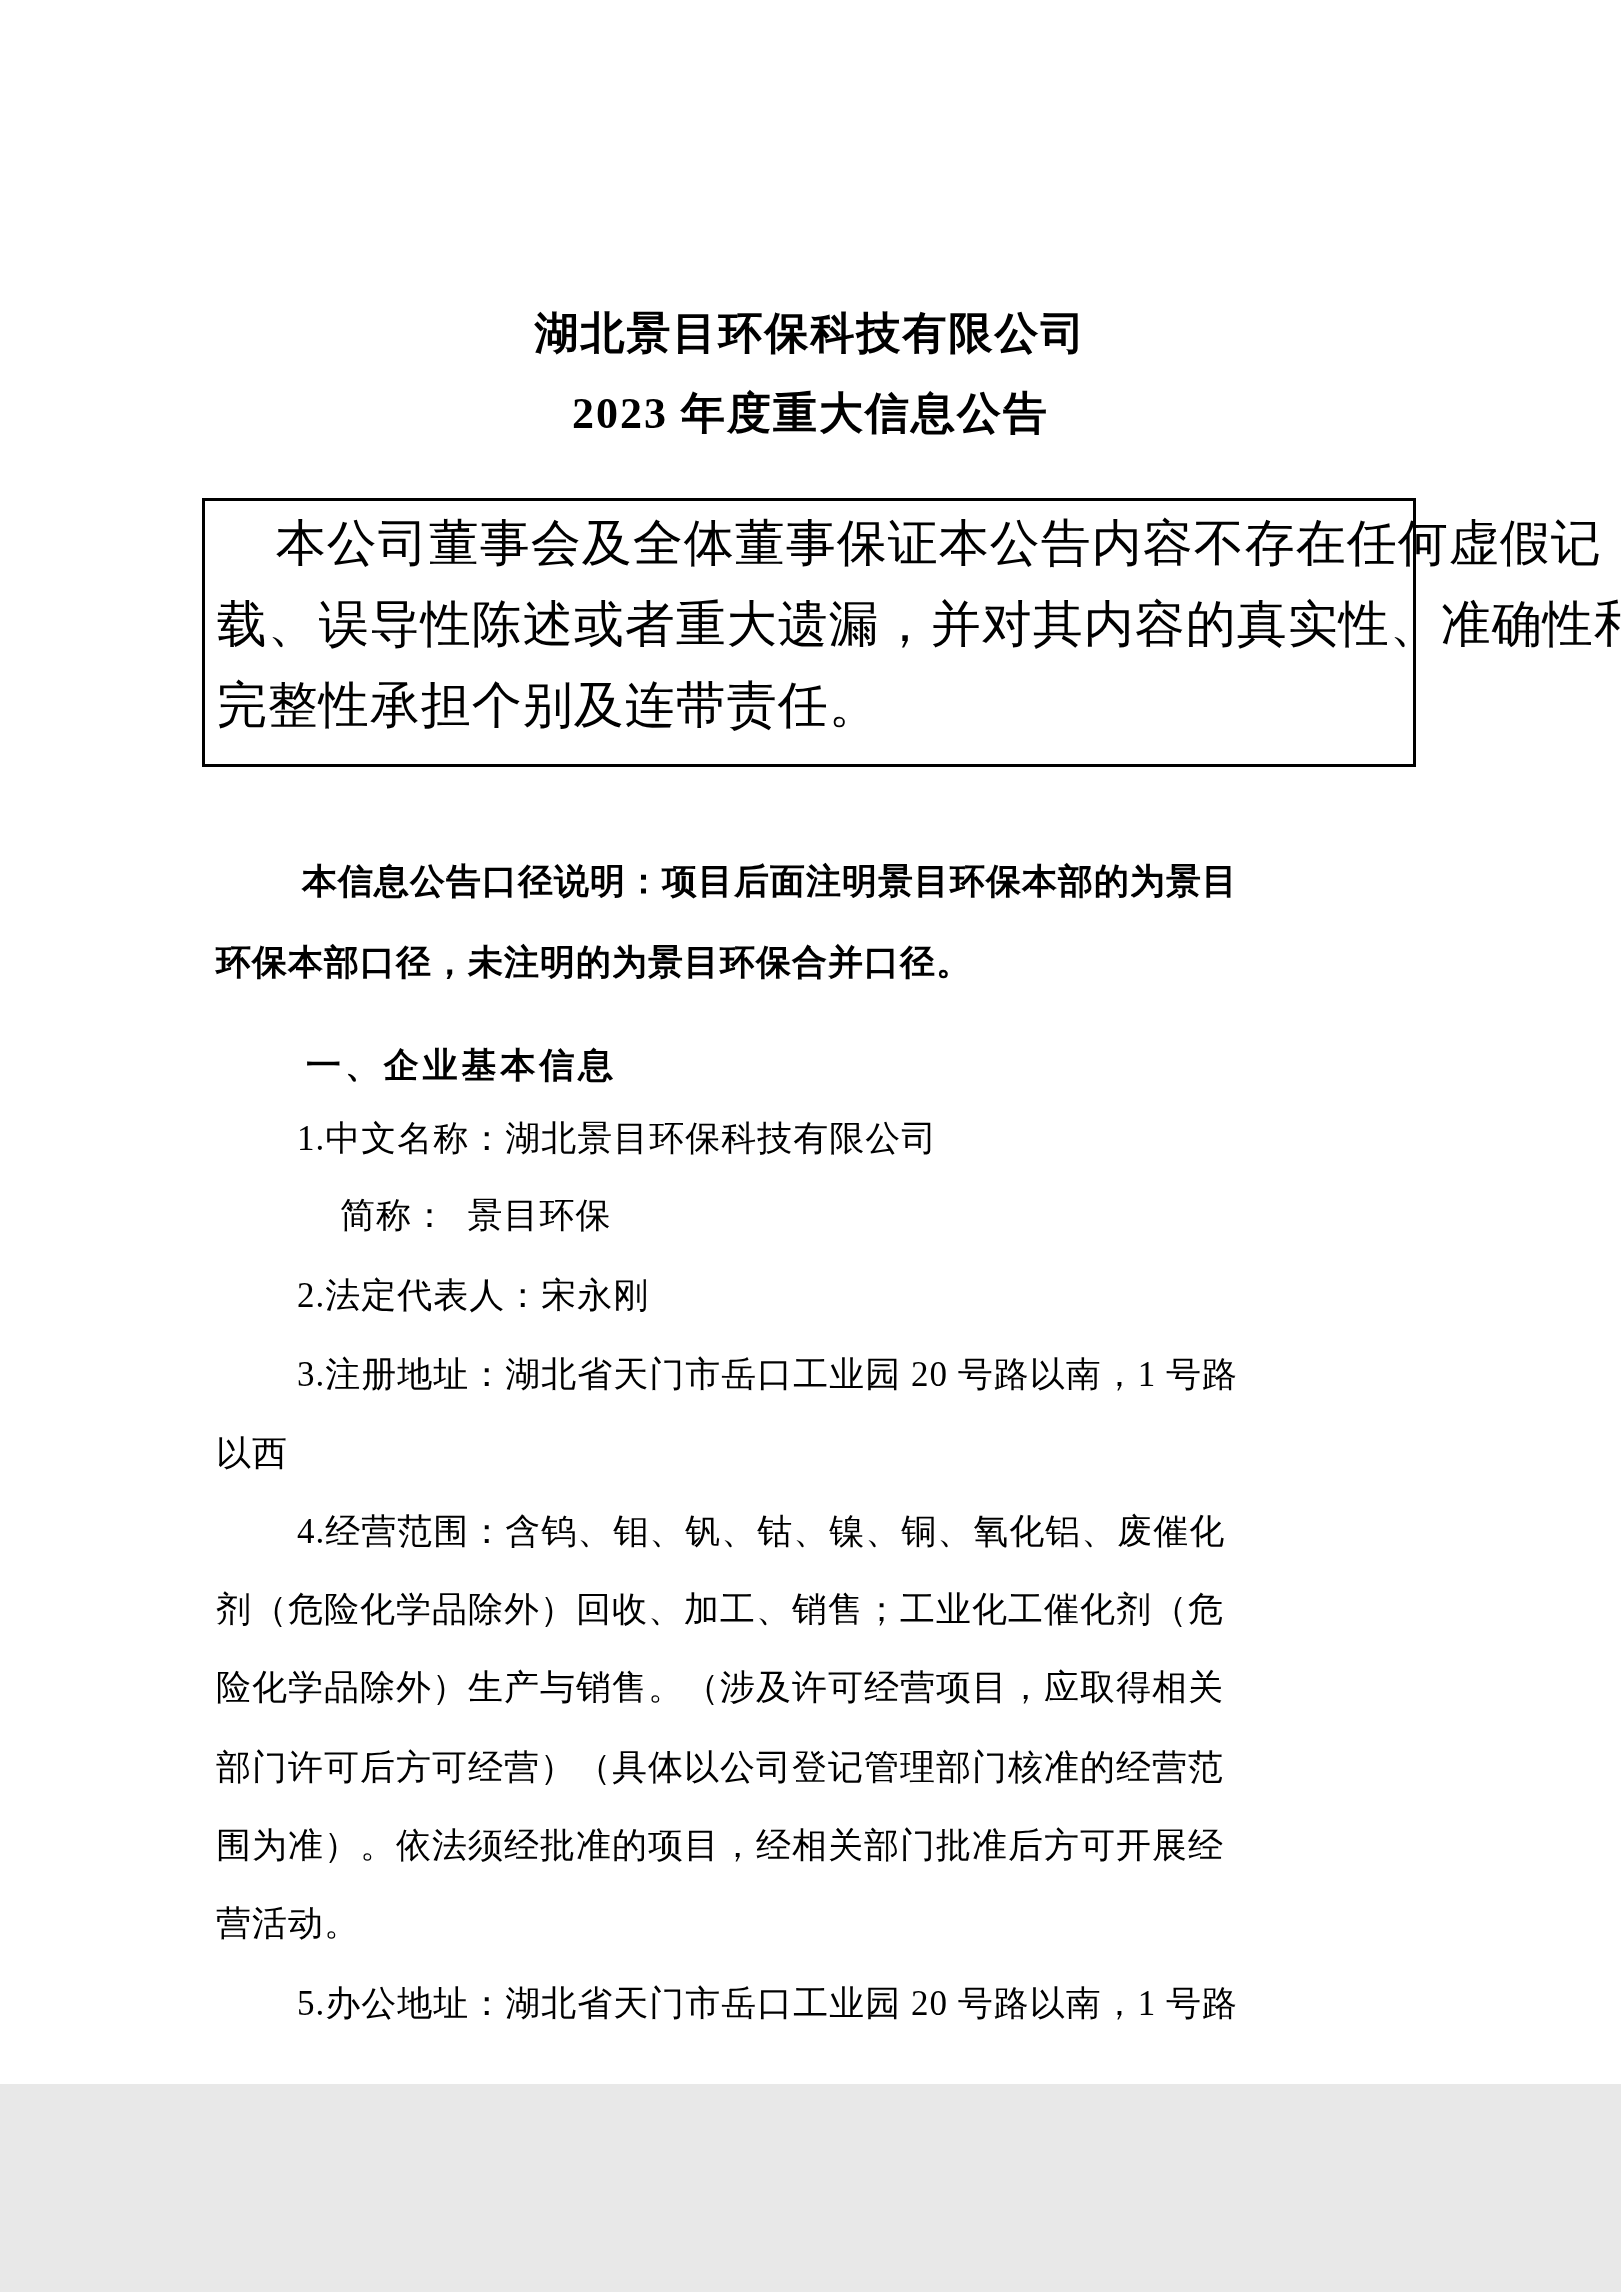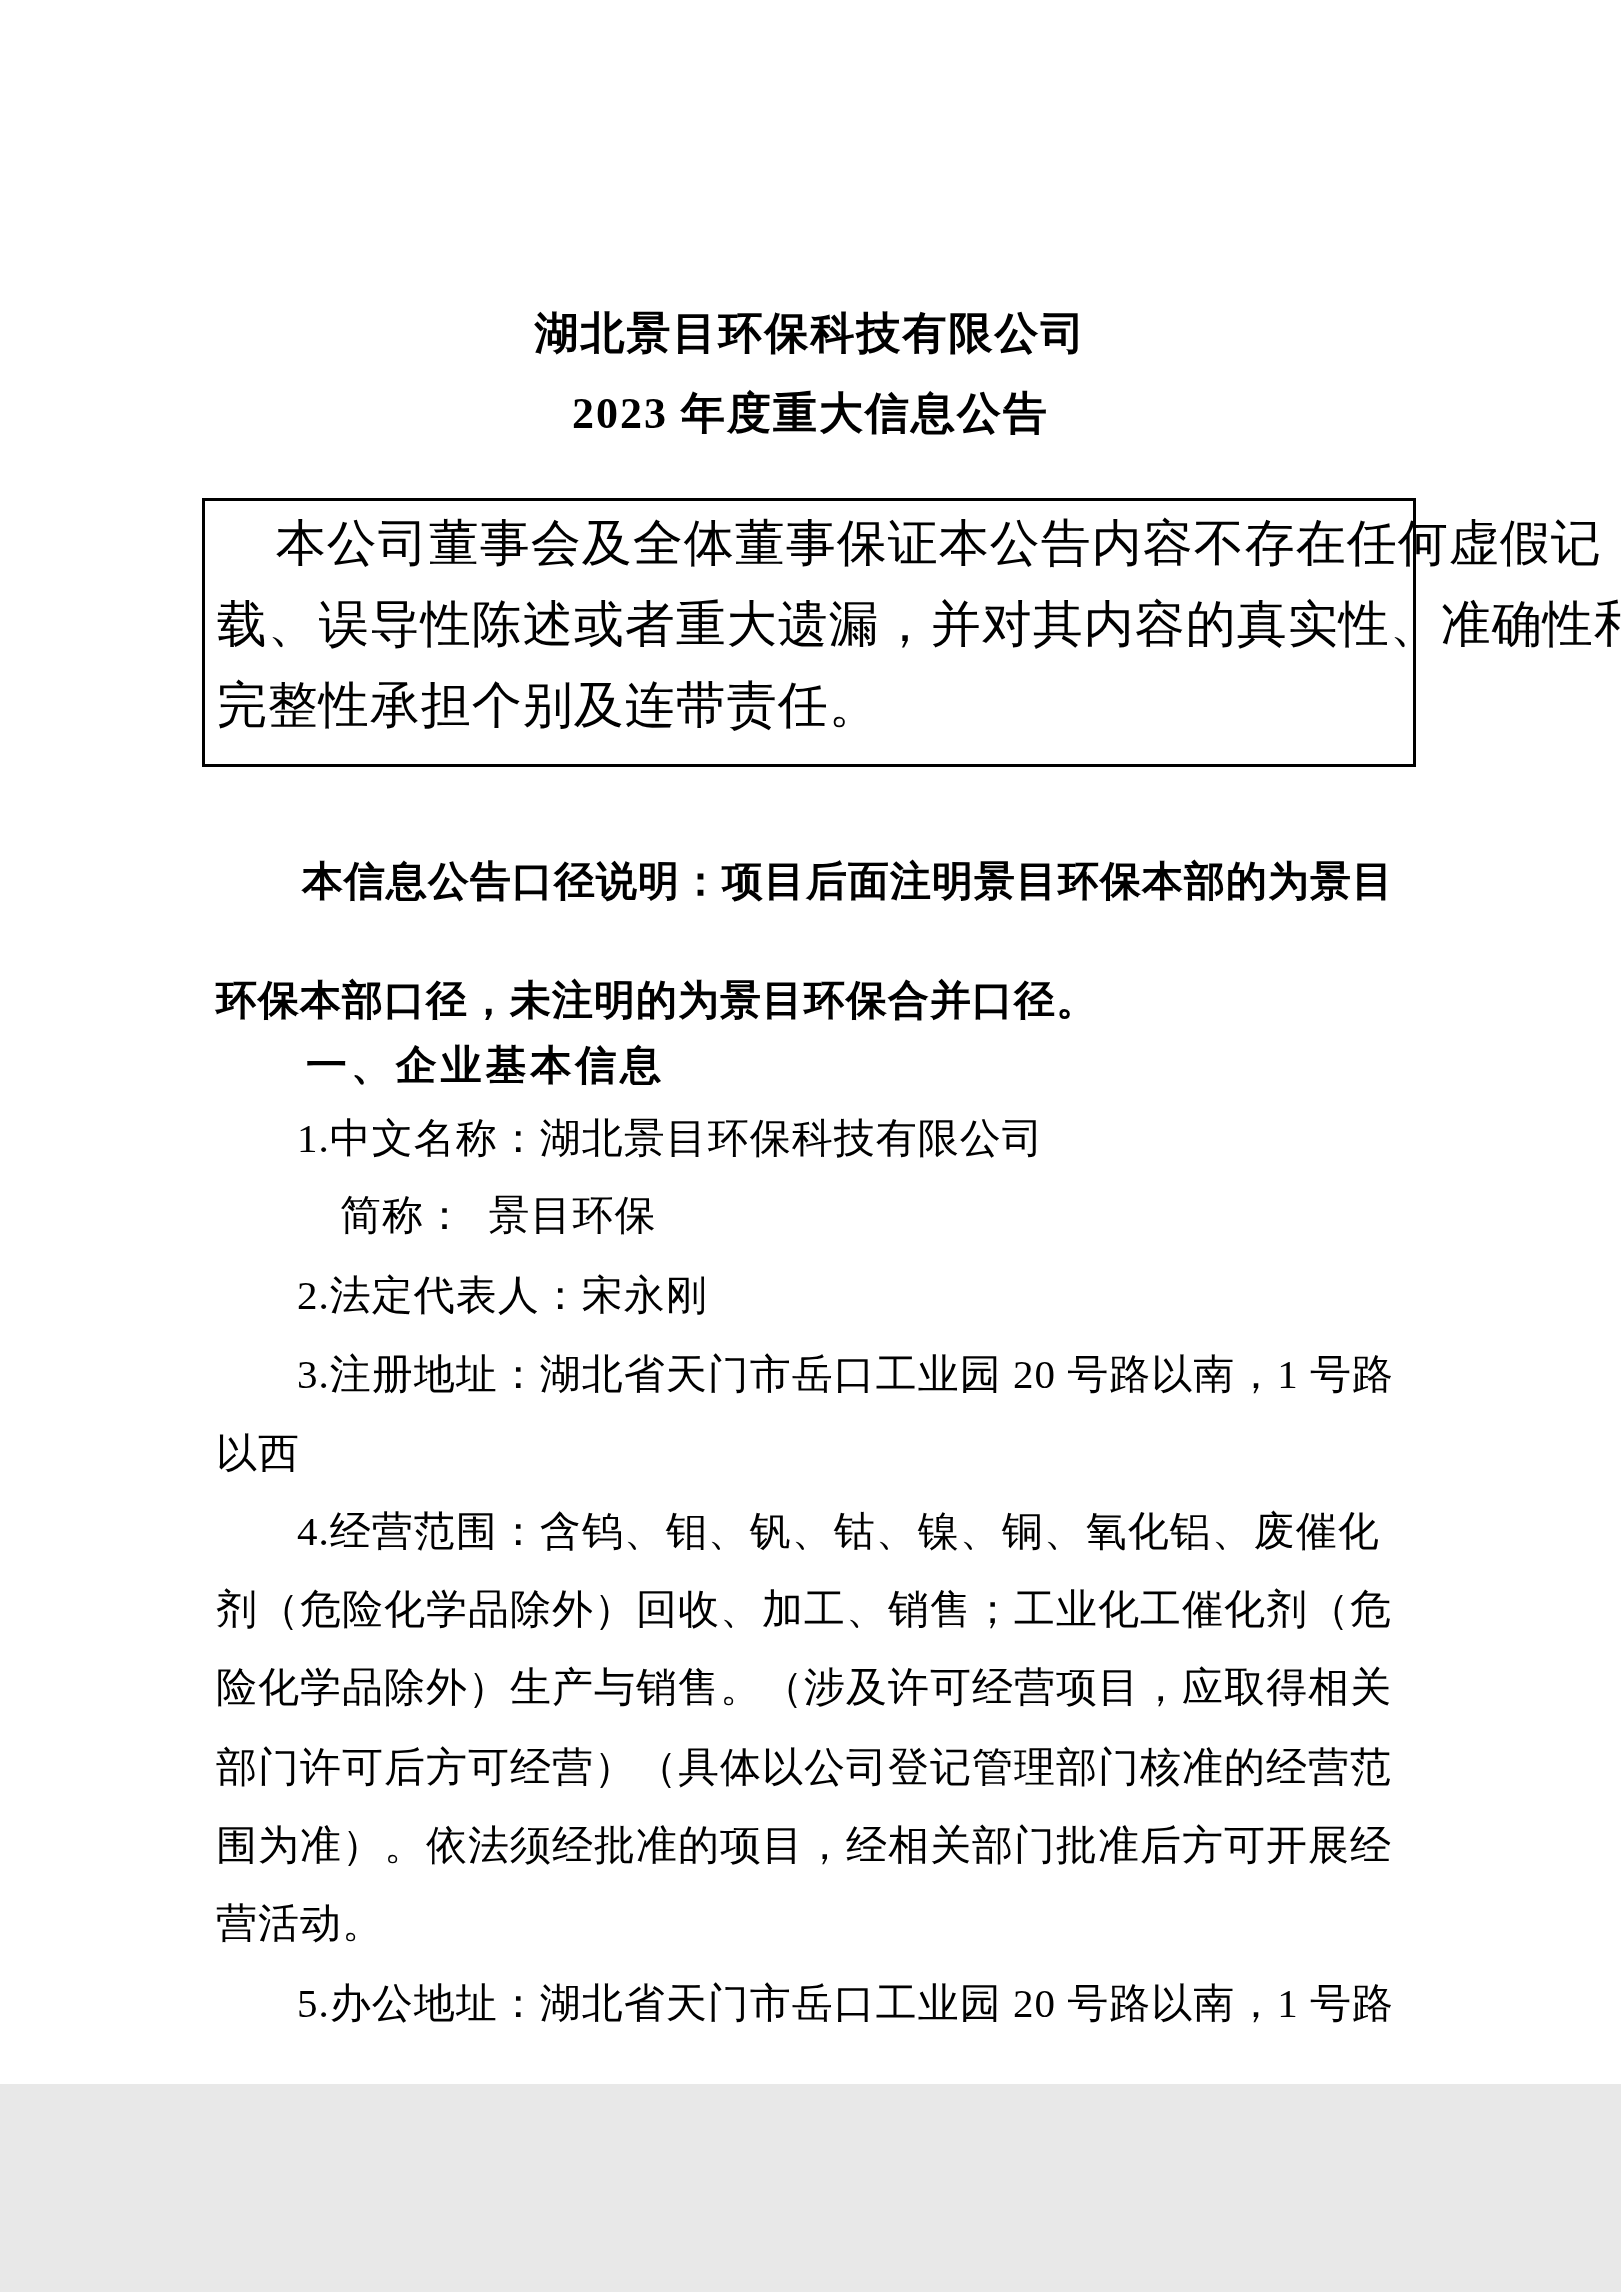--- a/index.html
+++ b/index.html
@@ -9,21 +9,21 @@
     height: 2084px;
     margin: 0 auto;
     background: #ffffff;
     font-family: "Liberation Serif", "DejaVu Serif", serif;
     color: #000000;
     overflow: hidden;
   }
   .line {
     position: absolute;
     left: 216px;
-    font-size: 41px;
+    font-size: 35px;
     line-height: 55px;
     white-space: pre;
     letter-spacing: 1px;
   }
   .center {
     left: 0;
     width: 100%;
     text-align: center;
     font-weight: 700;
     font-size: 44px;
@@ -60,21 +60,21 @@
   <div class="line center" style="top:386px">2023 年度重大信息公告</div>
 
   <div class="disclaimer-box">
     <div class="bline first">本公司董事会及全体董事保证本公告内容不存在任何虚假记</div>
     <div class="bline">载、误导性陈述或者重大遗漏，并对其内容的真实性、准确性和</div>
     <div class="bline">完整性承担个别及连带责任。</div>
   </div>
 
   <div class="line bold ind-note" style="top:854px">本信息公告口径说明：项目后面注明景目环保本部的为景目</div>
 
-  <div class="line bold" style="top:973px">环保本部口径，未注明的为景目环保合并口径。</div>
+  <div class="line bold" style="top:935px">环保本部口径，未注明的为景目环保合并口径。</div>
 
   <div class="line bold ind-head" style="top:1038px">一、企业基本信息</div>
 
   <div class="line ind-item" style="top:1111px">1.中文名称：湖北景目环保科技有限公司</div>
 
   <div class="line ind-sub" style="top:1188px">简称：  景目环保</div>
 
   <div class="line ind-item" style="top:1268px">2.法定代表人：宋永刚</div>
 
   <div class="line ind-item" style="top:1347px">3.注册地址：湖北省天门市岳口工业园 20 号路以南，1 号路</div>

